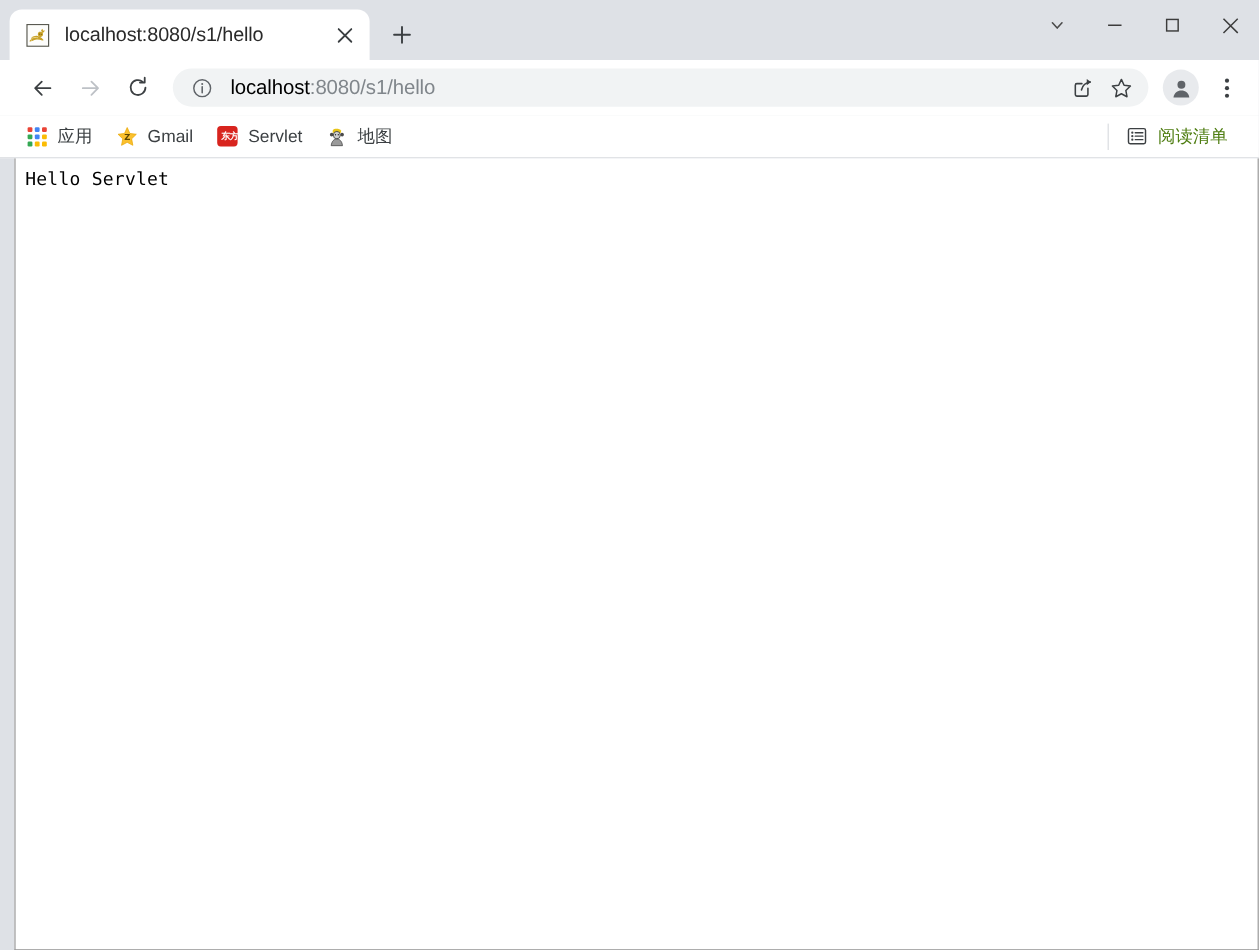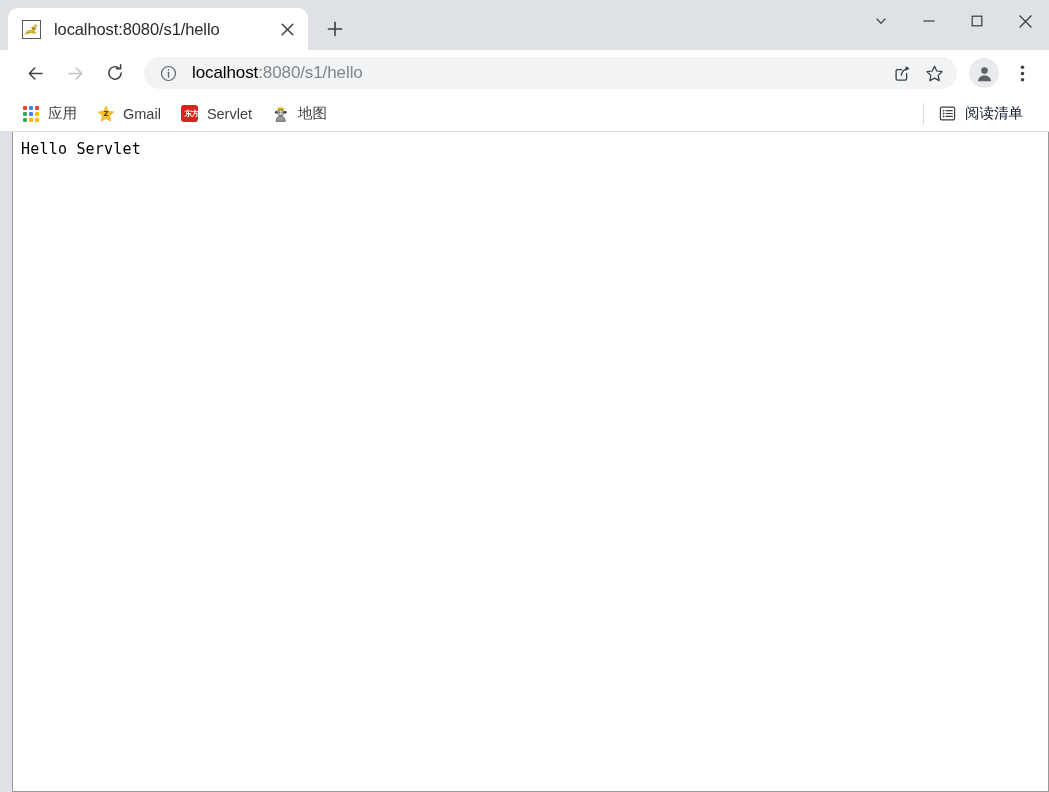--- a/index.html
+++ b/index.html
@@ -284,21 +284,21 @@
     padding: 0 6px;
     border-radius: 4px;
   }
   .rl-icon {
     width: 18px; height: 18px;
     margin-right: 9px;
     display: flex; align-items: center; justify-content: center;
   }
   .rl-label {
     font-size: 14.5px;
-    color: #0f172a;
+    color: #4d7c0f;
     white-space: nowrap;
   }
 
   
   .page-viewport {
     flex: 1 1 auto;
     background: #ffffff;
     position: relative;
     overflow: hidden;
     border-left: 1px solid #9a9a9a;

